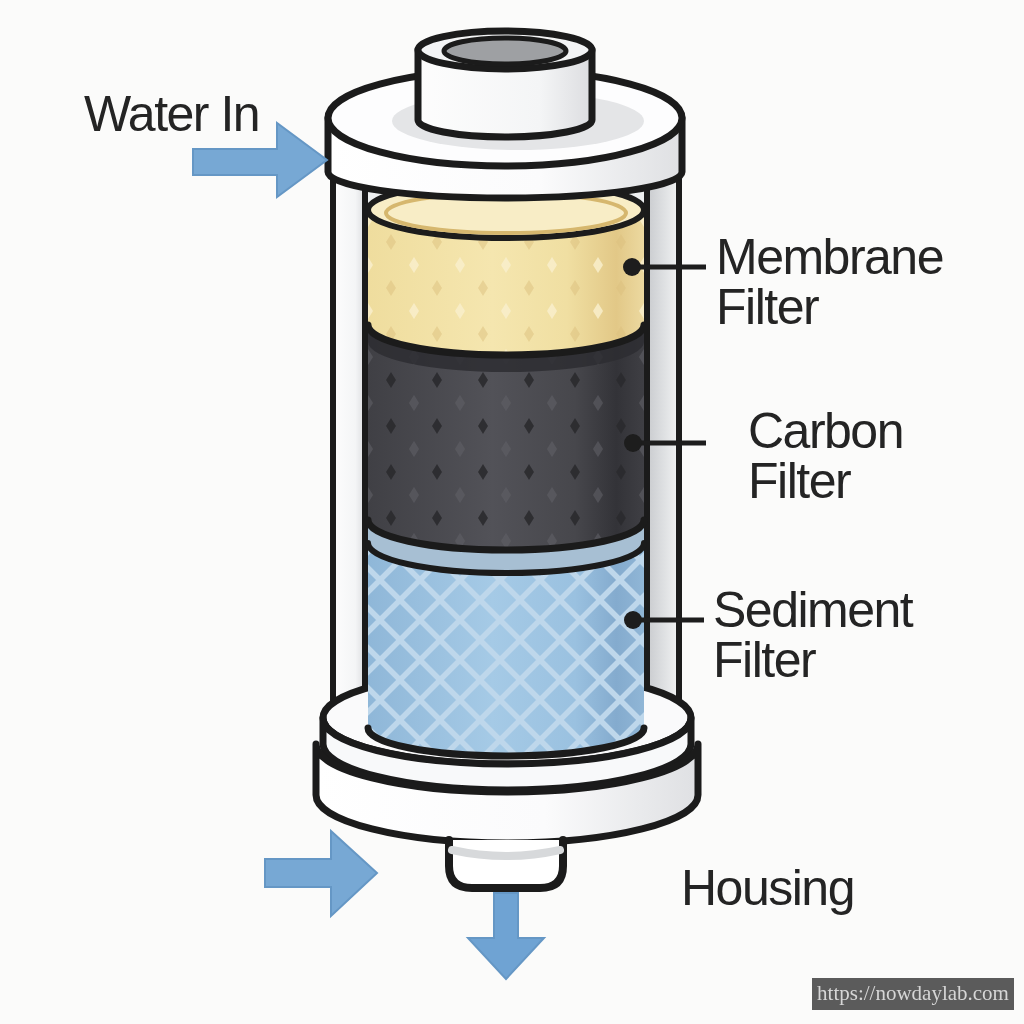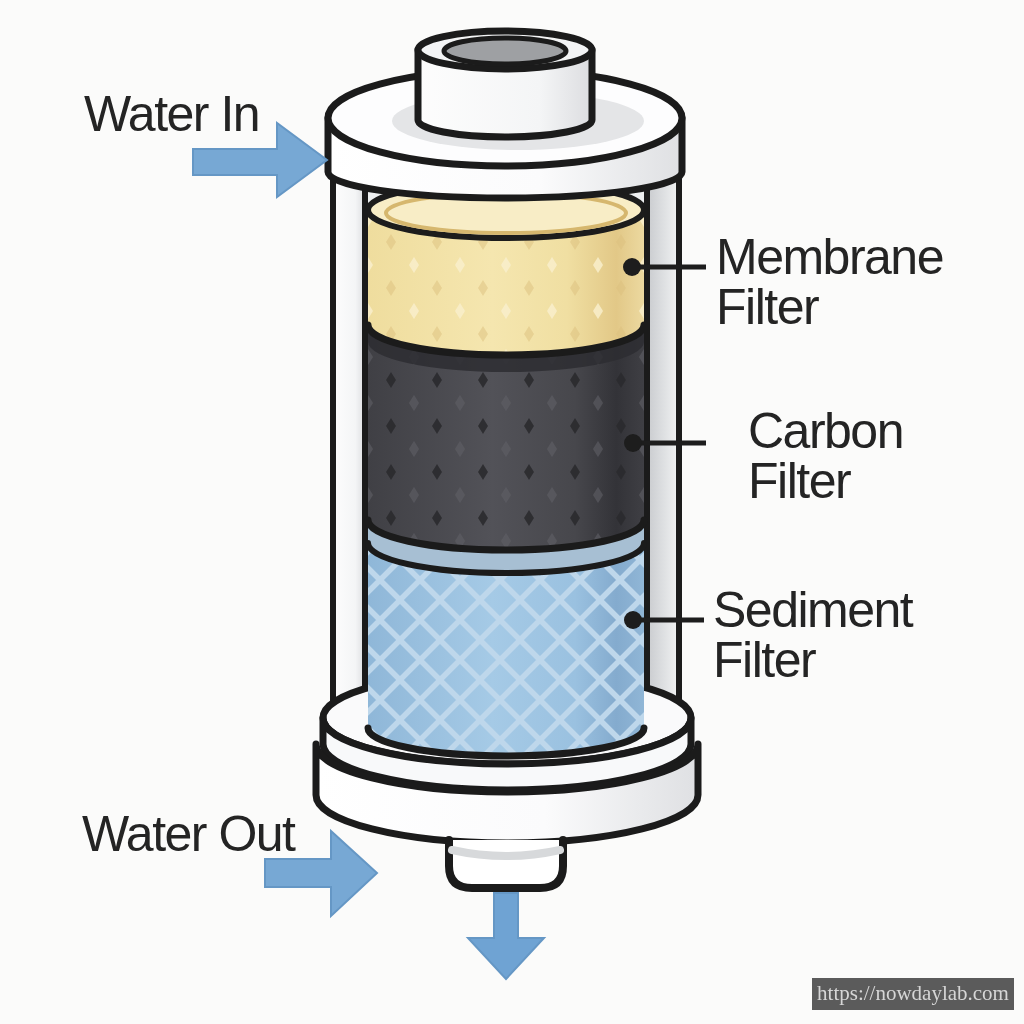--- a/index.html
+++ b/index.html
@@ -178,17 +178,17 @@
   <div class="label" id="lbl-carbon">
     <span>Carbon</span>
     <span>Filter</span>
   </div>
 
   <div class="label" id="lbl-membrane">
     <span>Sediment</span>
     <span>Filter</span>
   </div>
 
-  <div class="label" id="lbl-water-out">Water Out</div>
 
+  <div class="label" id="lbl-housing">Housing</div>
 
   <div id="watermark">https://nowdaylab.com</div>
 </div>
 
 </body></html>

